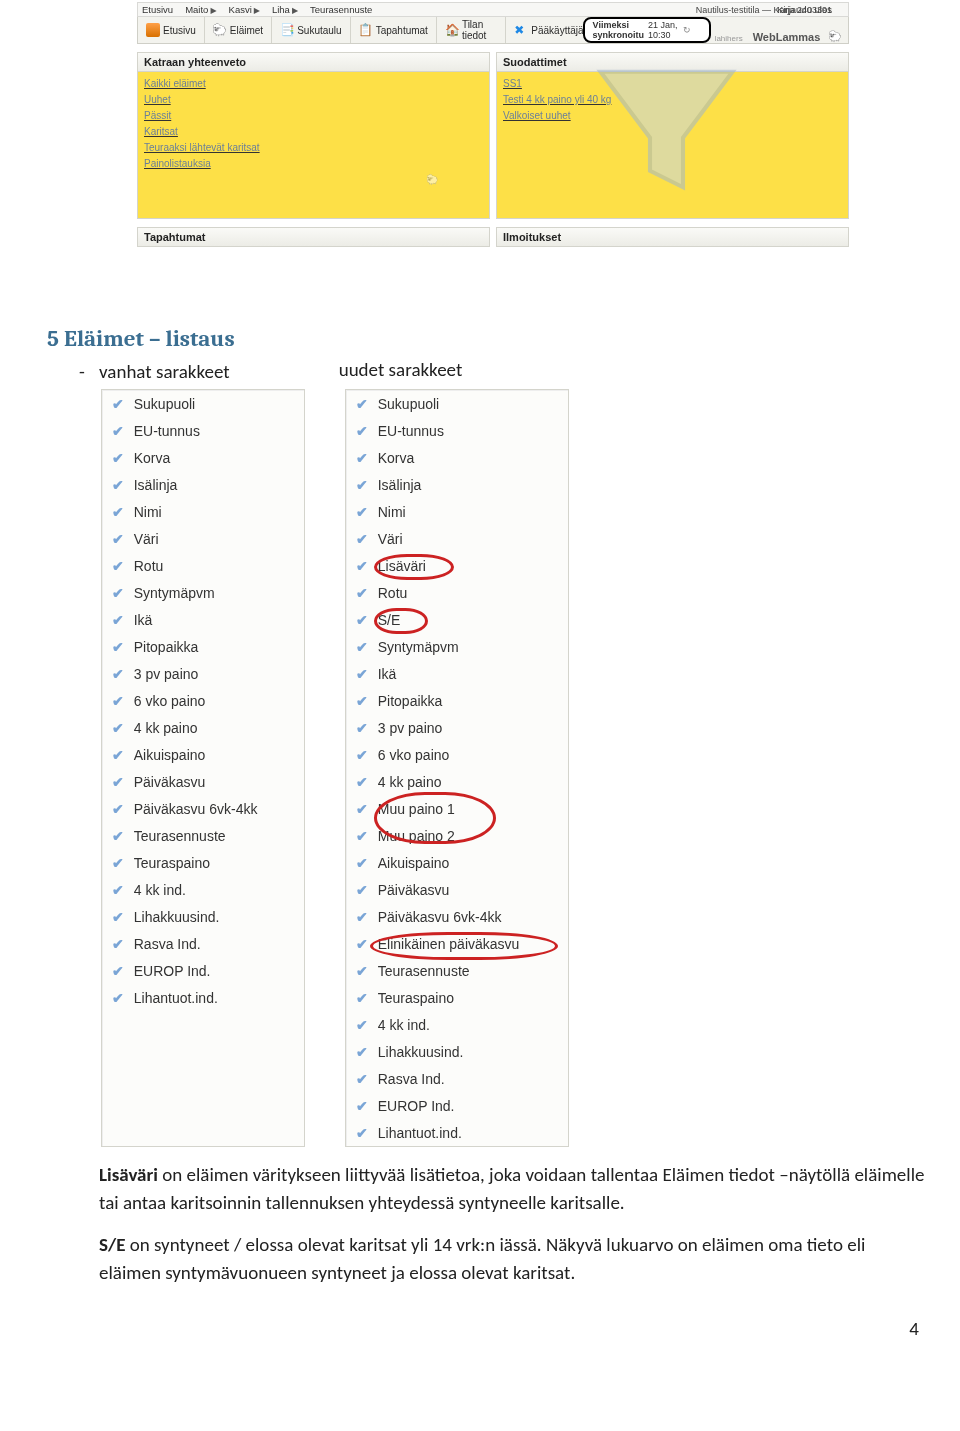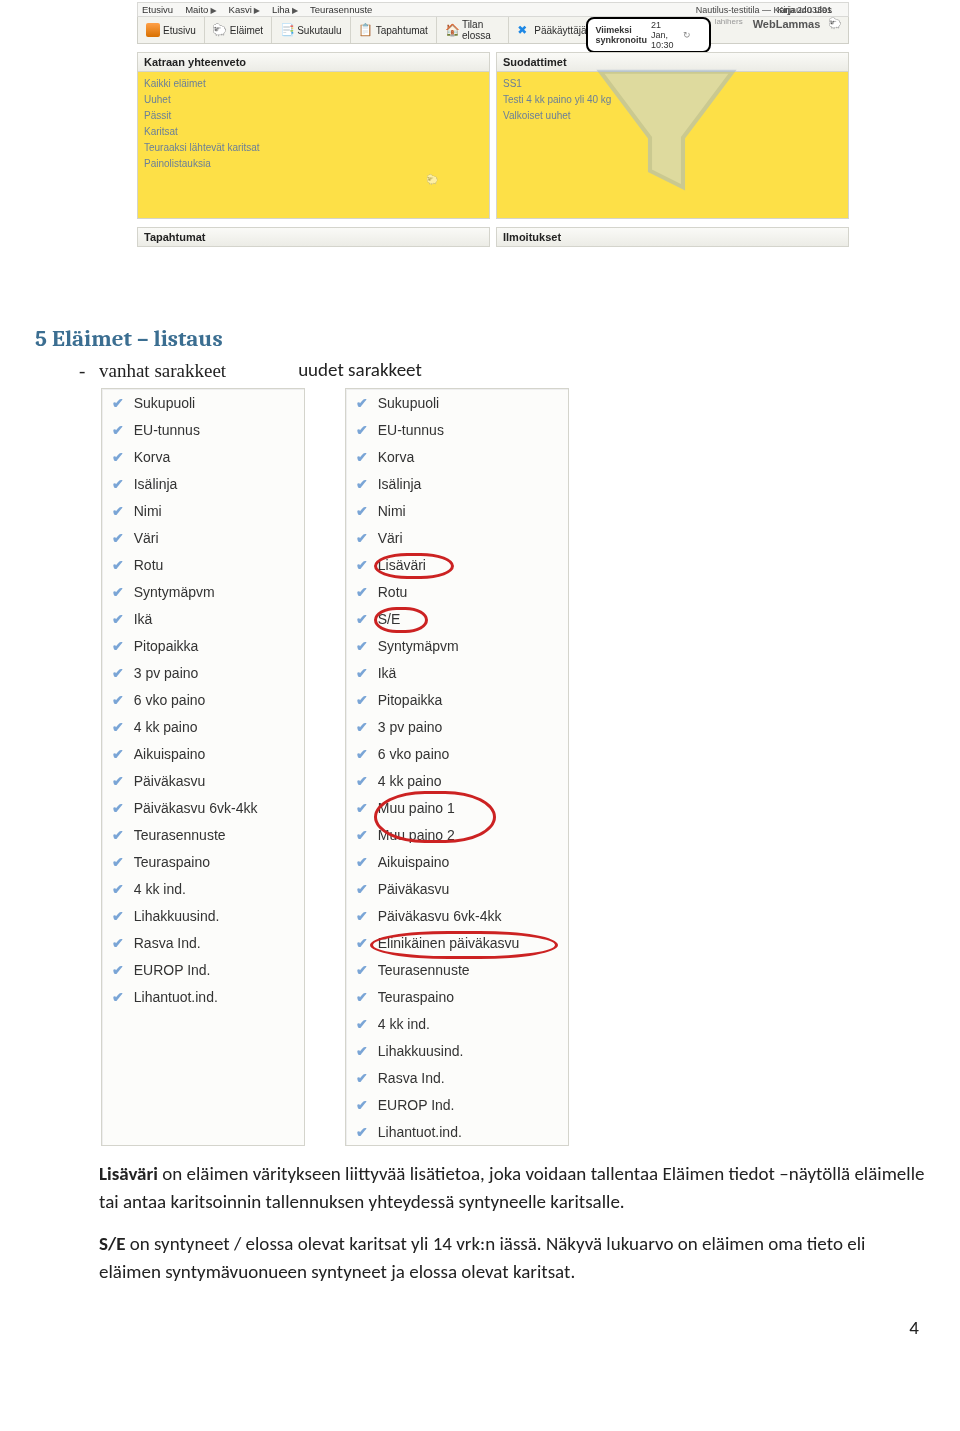--- a/index.html
+++ b/index.html
@@ -62,21 +62,21 @@
   .i-home { background: linear-gradient(#ffa048,#d87000); border-radius:2px; }
   .i-animals::before { content:"🐑"; font-size:12px; line-height:14px;}
   .i-punch::before { content:"📑"; font-size:12px; line-height:14px;}
   .i-events::before { content:"📋"; font-size:12px; line-height:14px;}
   .i-farm::before { content:"🏠"; font-size:12px; line-height:14px; }
   .i-admin::before { content:"✖"; font-size:12px; color:#1e88e5; line-height:14px;}
 
   .syncbox {
     margin-left: auto;
     display: flex;
-    align-items: flex-start;
+    align-items: flex-end;
     gap: 4px;
     padding-right: 6px;
     position: relative;
   }
   .sync-inner {
     border: 2px solid #000;
     border-radius: 8px;
     padding: 1px 18px 1px 8px;
     margin-left: -10px;
     font-size: 9px;
@@ -121,21 +121,21 @@
     box-shadow: 0 1px 0 #e6e6e0 inset;
   }
   .panel-hd {
     background: linear-gradient(#fafaf7,#ecece6);
     border-bottom: 1px solid #d4d4cc;
     font-weight: bold;
     font-size: 11px;
     padding: 3px 6px;
     color:#222;
   }
-  .panel-body { padding: 4px 6px; font-size: 10px; line-height: 16px; }
+  .panel-body { padding: 4px 6px; font-size: 10px; line-height: 16px; text-decoration: underline; }
   .panel-body a { color: #6a7f99; text-decoration: none; display:block;}
   .funnel-ic {
     position: absolute;
     right: 6px;
     bottom: 6px;
     width: 40px;
     height: 40px;
     opacity: .55;
   }
   .sheep-bg {
@@ -148,35 +148,34 @@
   }
   .panel-row2 .panel { min-height: 14px; }
   .panel-row2 .panel .panel-hd { border-bottom: none;}
 
   
   h2.docheading {
     color: #3b6e91;
     font-family: Cambria, Georgia, serif;
     font-size: 23px;
     font-weight: bold;
-    margin: 78px 0 6px 0;
+    margin: 78px 0 6px 12px;
   }
   .bullet-line {
     font-size: 19px;
     margin: 2px 0 4px 34px;
-    font-family: Liberation Serif, serif;
   }
   .bullet-line .b { display:inline-block; width:20px; margin-left:-20px;}
   .col-titles {
     display: flex;
     font-size: 19px;
     margin-bottom: 2px;
   }
   .col-titles .c1 { margin-left: 64px; }
-  .col-titles .c2 { margin-left: 72px; }
+  .col-titles .c2 { margin-left: 109px; }
 
   
   .lists {
     display: flex;
     gap: 40px;
     margin-left: 66px;
   }
   .list-shot {
     border: 1px solid #d4d4cc;
     background: #fcfcfa;
@@ -261,21 +260,21 @@
       <div class="tbtn">
           <span class="i i-punch"></span>
           <span>Sukutaulu</span>
         </div>
       <div class="tbtn">
           <span class="i i-events"></span>
           <span>Tapahtumat</span>
         </div>
       <div class="tbtn">
           <span class="i i-farm"></span>
-          <span>Tilan elossa</span>
+          <span>Tilan tiedot</span>
         </div>
       <div class="tbtn">
           <span class="i i-admin"></span>
           <span>Pääkäyttäjä</span>
         </div>
 
       <div class="syncbox">
         <div class="sync-inner">
           <b>Viimeksi synkronoitu</b>
           <span>21 Jan, 10:30</span>

